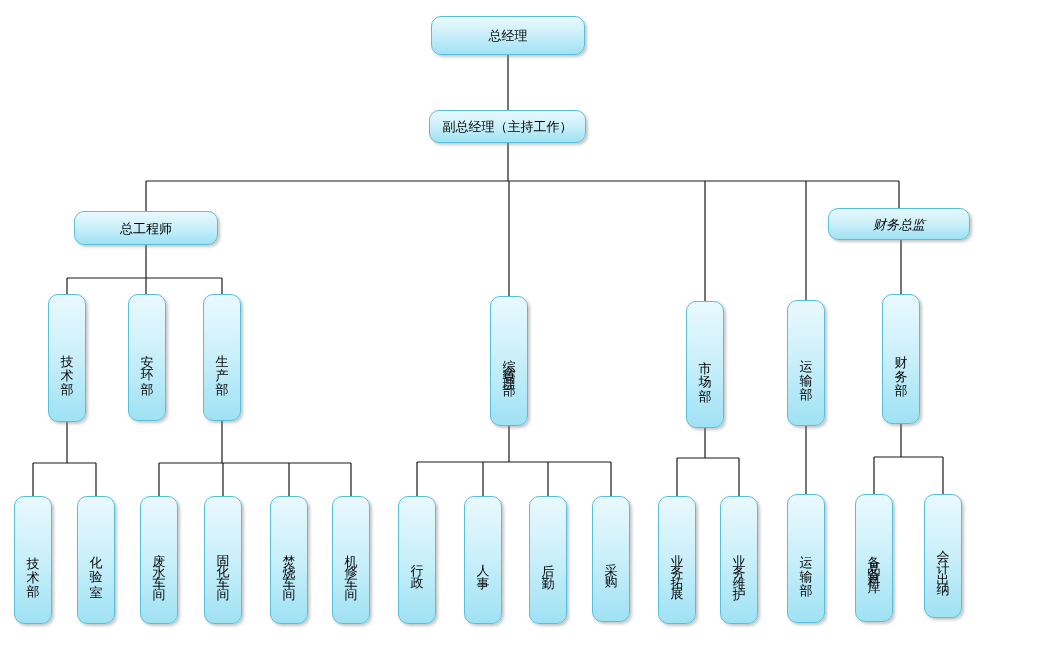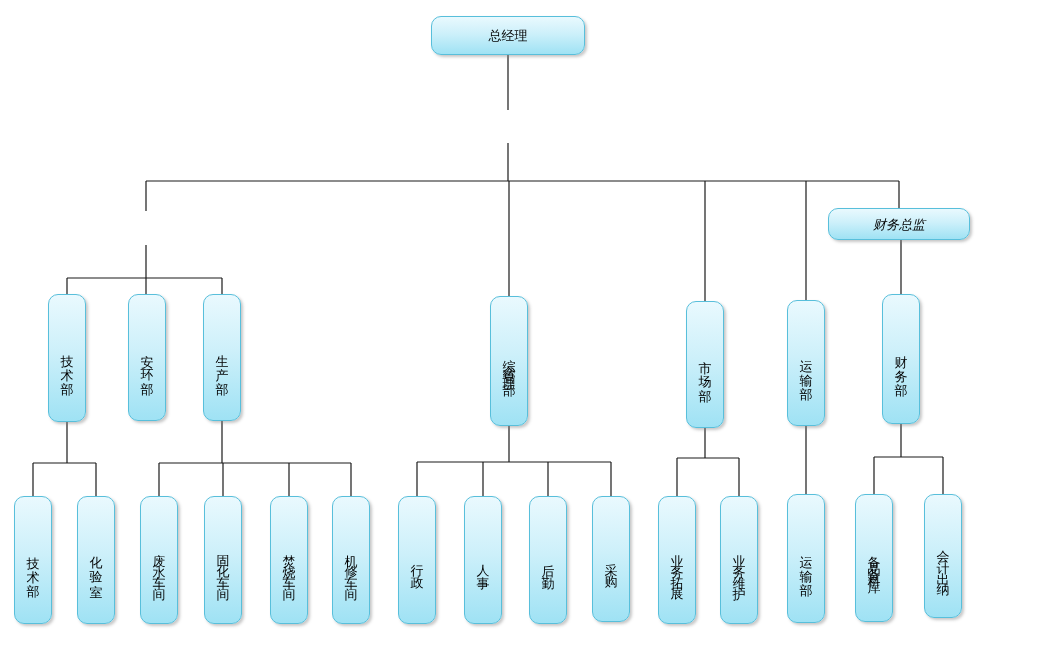--- a/index.html
+++ b/index.html
@@ -87,21 +87,27 @@
     <path d="M901 424 V457"></path>
     <path d="M874 457 H943"></path>
     <path d="M874 457 V494"></path>
     <path d="M943 457 V494"></path>
   </svg>
 
   <div class="node hnode" style="left:431px;top:16px;width:154px;height:39px;">
     <span class="label">总经理</span>
   </div>
 
+  <div class="node hnode" style="left:429px;top:110px;width:157px;height:33px;">
+    <span class="label">副总经理（主持工作）</span>
+  </div>
 
+  <div class="node hnode" style="left:74px;top:211px;width:144px;height:34px;">
+    <span class="label">总工程师</span>
+  </div>
   <div class="node hnode" style="left:828px;top:208px;width:142px;height:32px;font-style:italic;">
     <span class="label">财务总监</span>
   </div>
 
   <div class="node vnode v3" style="left:48px;top:294px;width:38px;height:128px;">
     <span class="label">技术部</span>
   </div>
   <div class="node vnode v3" style="left:128px;top:294px;width:38px;height:127px;">
     <span class="label">安环部</span>
   </div>

